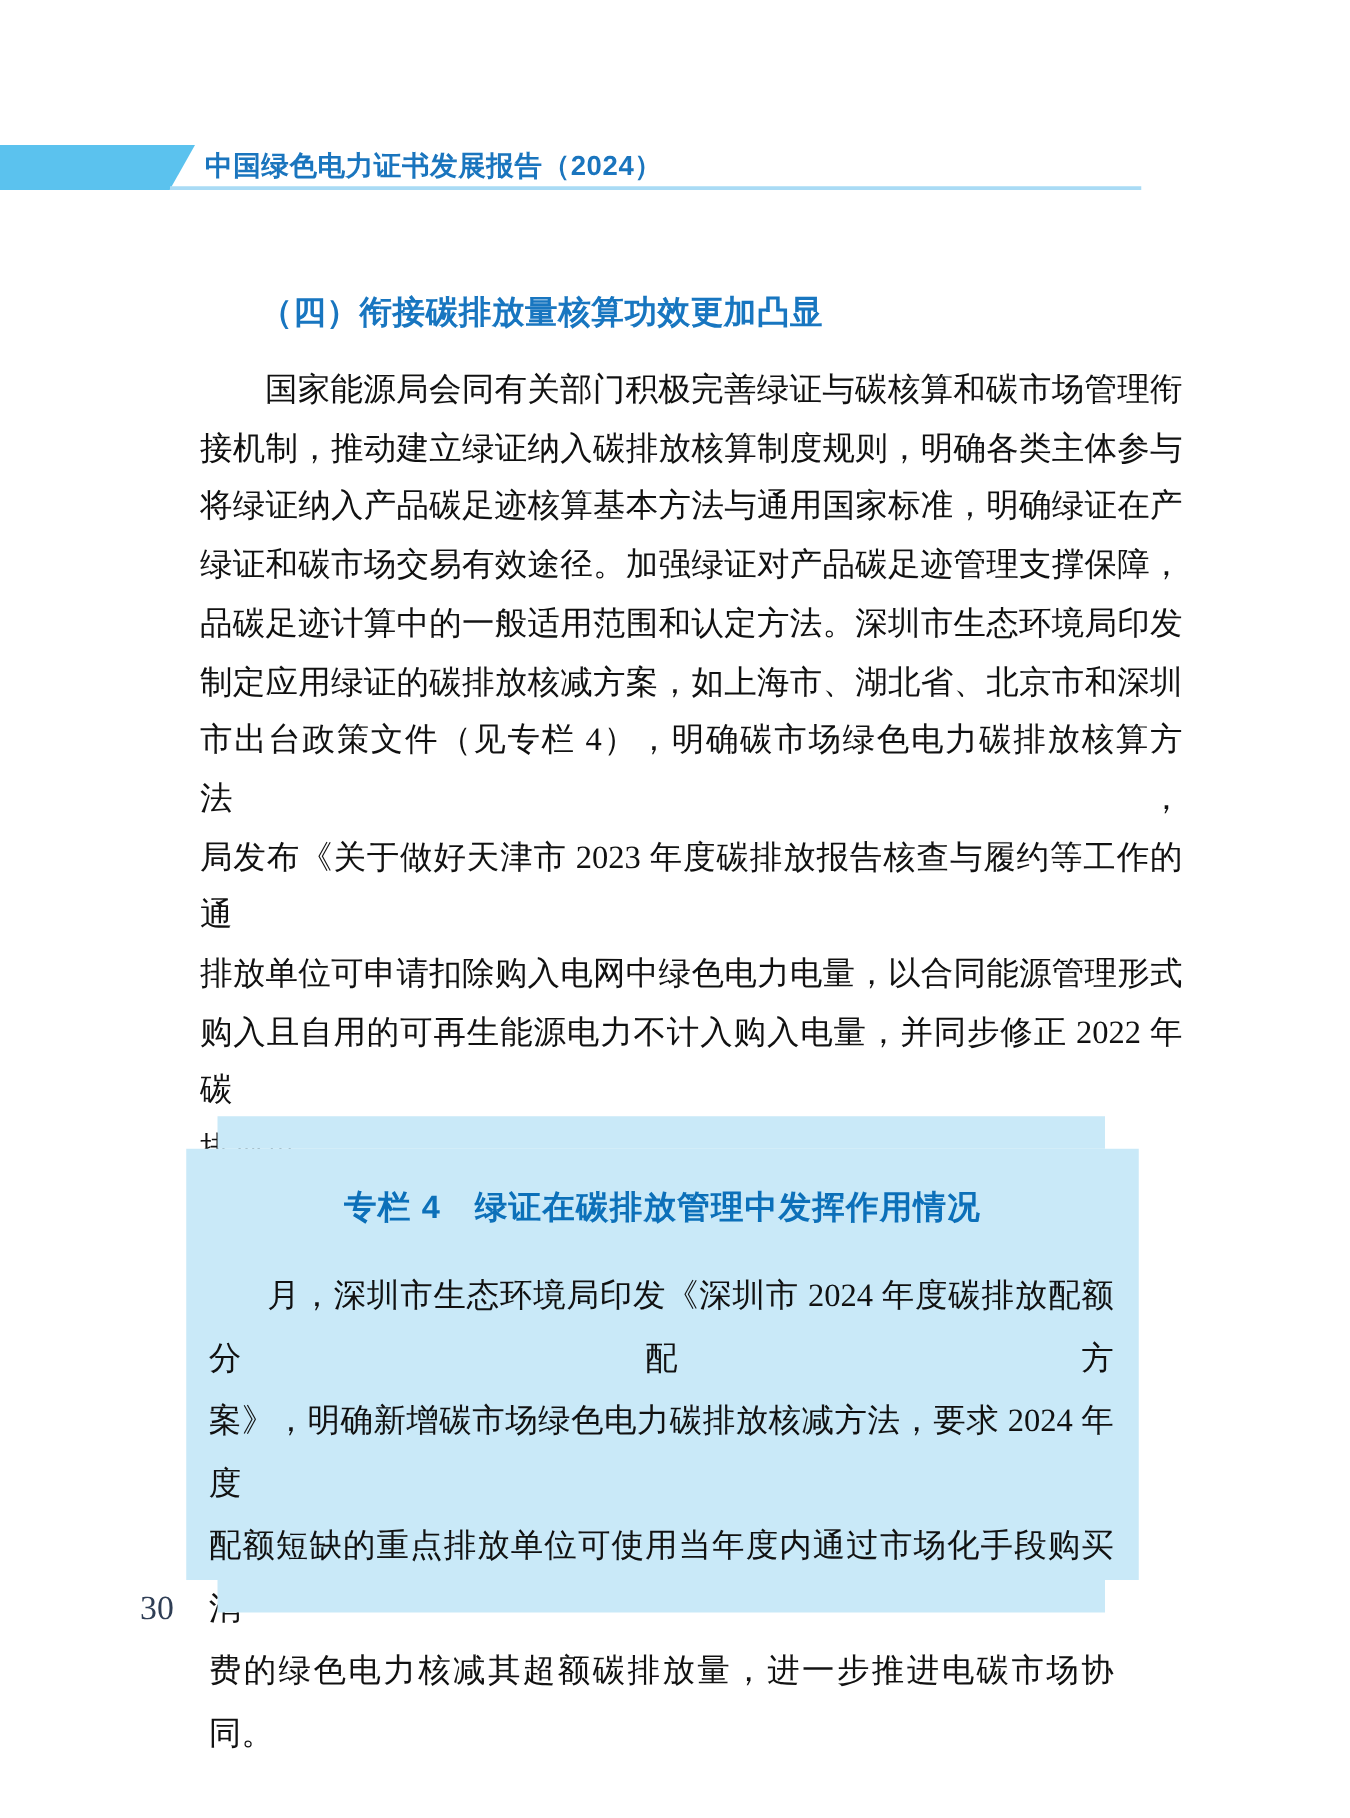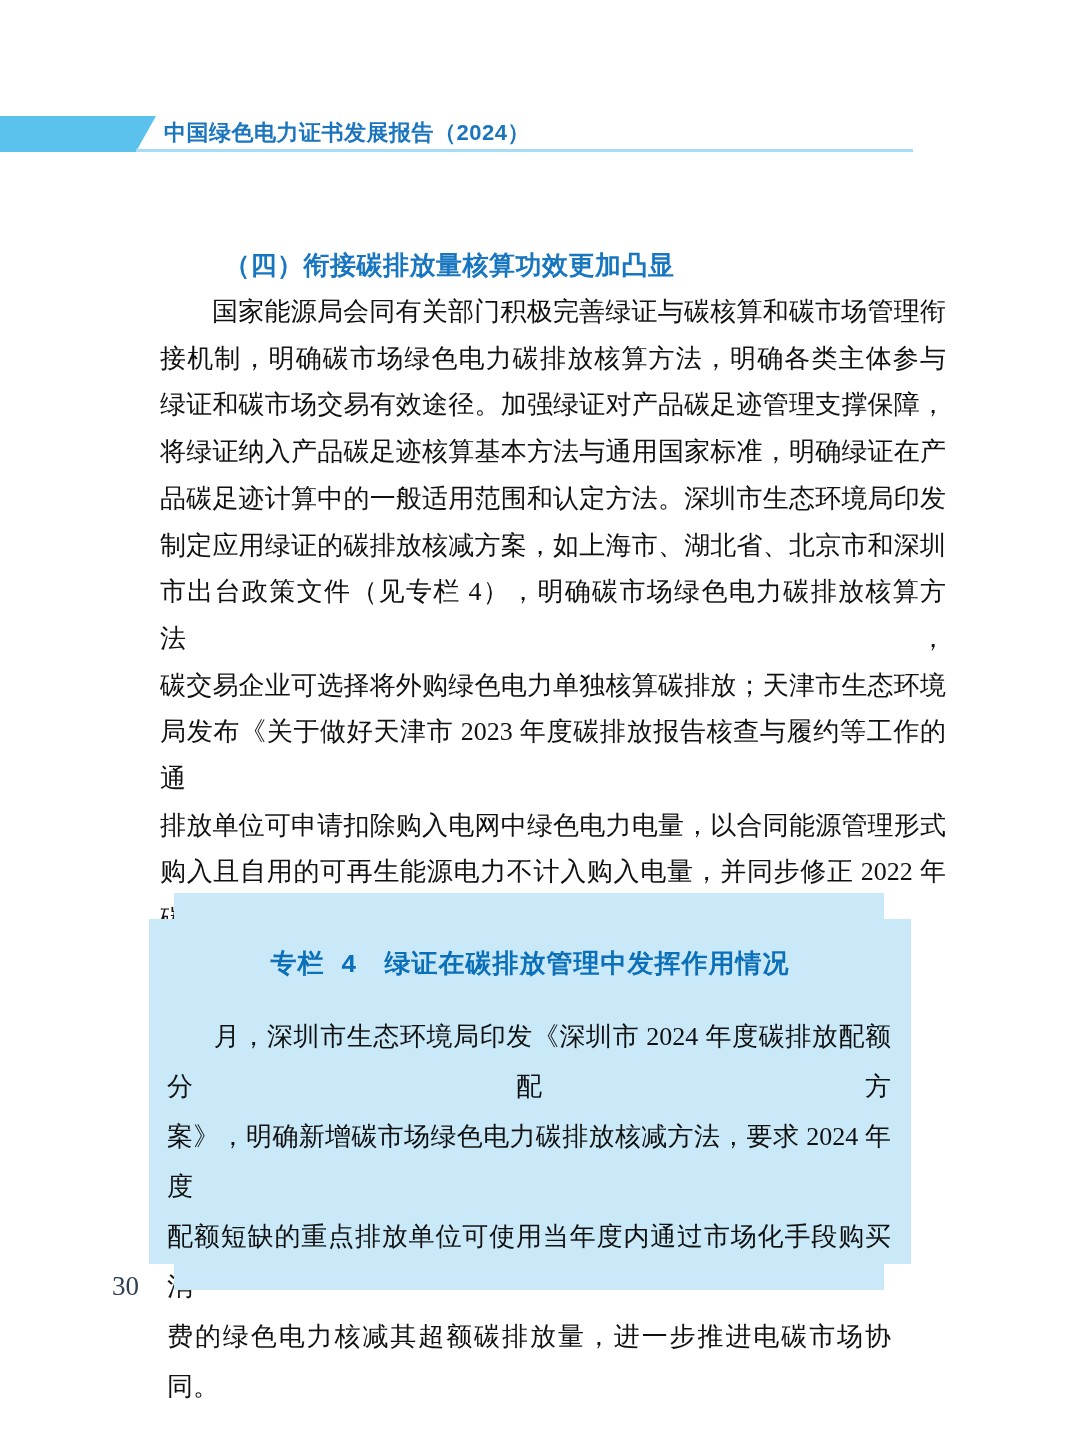--- a/index.html
+++ b/index.html
@@ -36,21 +36,21 @@
     font-weight: 700;
     font-size: 22px;
     letter-spacing: 0.5px;
     color: var(--title-blue, #1a75be);
   }
 
   
   .section-heading {
     position: absolute;
     left: 207px; top: 231px;
-    margin: 17px;
+    margin: 1px;
     font-family: "Liberation Sans", "DejaVu Sans", sans-serif;
     font-weight: 700;
     font-size: 26px;
     letter-spacing: 0.5px;
     color: var(--heading-blue, #1876c0);
   }
 
   
   .body-paragraph {
     position: absolute;
@@ -81,21 +81,21 @@
     position: absolute;
     left: 149px; top: 919px;
     width: 762px; height: 345px;
     background: var(--box-bg, #c9e9f8);
   }
   .callout-title {
     margin-top: 26px;
     height: 40px;
     line-height: 40px;
     text-align: center;
-    font-family: Liberation Mono, monospace;
+    font-family: Liberation Sans, sans-serif;
     font-weight: 700;
     font-size: 26px;
     letter-spacing: 1px;
     color: var(--box-title-blue, #0c70b9);
   }
   .callout-content {
     margin-top: 27px;
     padding: 0 20px 0 18px;
     font-size: 26px;
     line-height: 50px;
@@ -117,27 +117,26 @@
 <div class="page">
 
   <div class="header-band"></div>
   <div class="header-underline"></div>
   <div class="header-title">中国绿色电力证书发展报告（2024）</div>
 
   <h2 class="section-heading">（四）衔接碳排放量核算功效更加凸显</h2>
 
   <div class="body-paragraph">
       <div class="tline">国家能源局会同有关部门积极完善绿证与碳核算和碳市场管理衔</div>
-      <div class="tline">接机制，明确碳市场绿色电力碳排放核算方法，明确各类主体参与</div>
+      <div class="tline">接机制，推动建立绿证纳入碳排放核算制度规则，明确各类主体参与</div>
+      <div class="tline">将绿证纳入产品碳足迹核算基本方法与通用国家标准，明确绿证在产</div>
       <div class="tline">绿证和碳市场交易有效途径。加强绿证对产品碳足迹管理支撑保障，</div>
-      <div class="tline">将绿证纳入产品碳足迹核算基本方法与通用国家标准，明确绿证在产</div>
       <div class="tline">品碳足迹计算中的一般适用范围和认定方法。深圳市生态环境局印发</div>
       <div class="tline">制定应用绿证的碳排放核减方案，如上海市、湖北省、北京市和深圳</div>
       <div class="tline">市出台政策文件（见专栏 4），明确碳市场绿色电力碳排放核算方法，</div>
-      <div class="tline">碳交易企业可选择将外购绿色电力单独核算碳排放；天津市生态环境</div>
       <div class="tline">局发布《关于做好天津市 2023 年度碳排放报告核查与履约等工作的通</div>
       <div class="tline">排放单位可申请扣除购入电网中绿色电力电量，以合同能源管理形式</div>
       <div class="tline">购入且自用的可再生能源电力不计入购入电量，并同步修正 2022 年碳</div>
       <div class="tline last">排放量。</div>
     </div>
 
   <section>
     <div class="callout-strip top"></div>
     <div class="callout-main">
       <div class="callout-title">专栏 4　绿证在碳排放管理中发挥作用情况</div>

